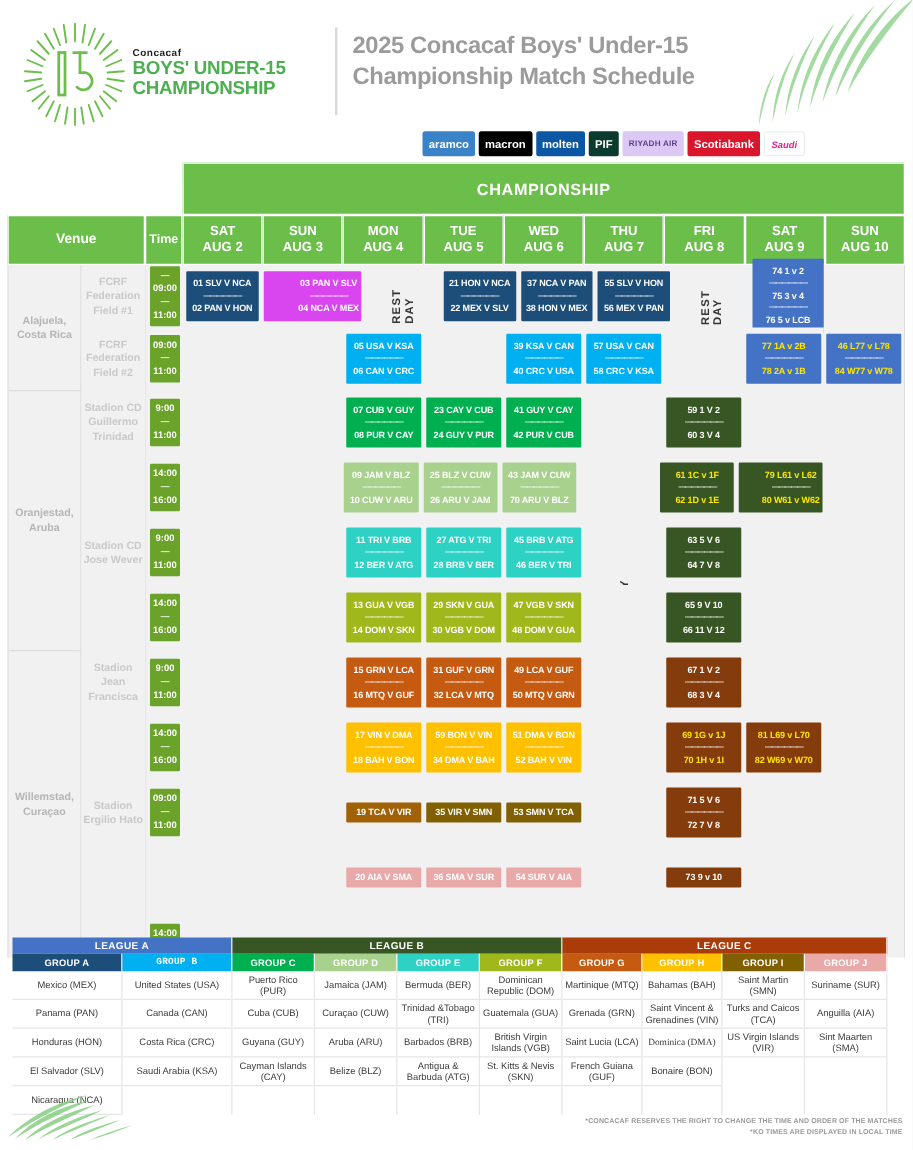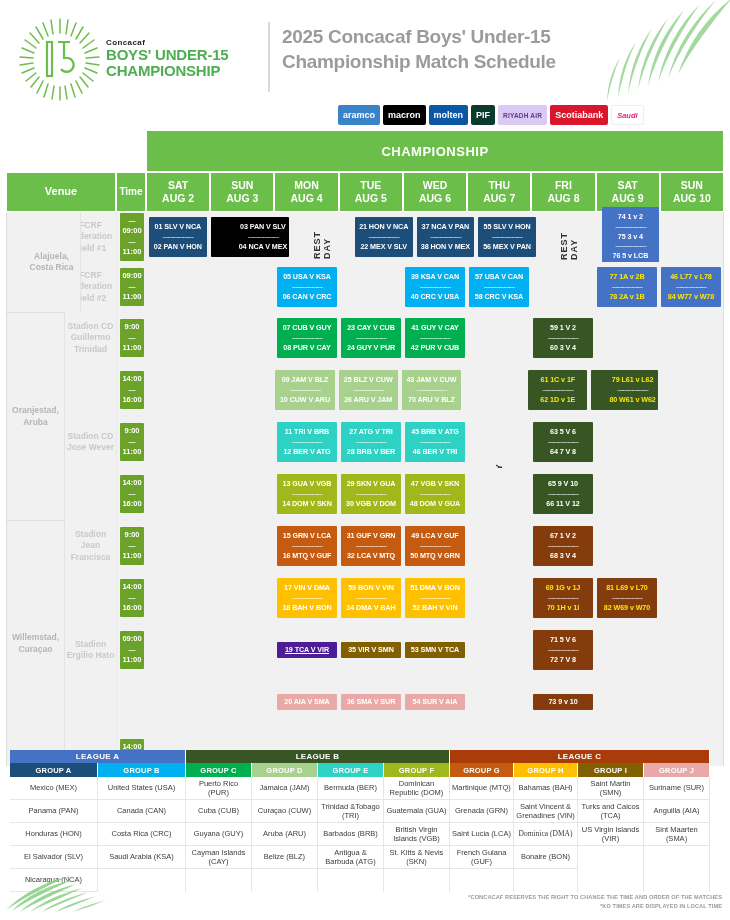--- a/index.html
+++ b/index.html
@@ -225,36 +225,36 @@
             <span class="dat">AUG 9</span>
           </div>
           <div class="hd hd-day">
             <span class="dow">SUN</span>
             <span class="dat">AUG 10</span>
           </div>
         </div>
     </div>
 
     <div class="grid" id="grid" style="position: relative;">
-        <div class="venue-city" style="height: 100px; position: absolute; left: 16px; top: 0px; border-top: none;">Alajuela, Costa Rica</div>
+        <div class="venue-city" style="height: 100px; position: absolute; left: 0px; top: 0px; border-top: none;">Alajuela, Costa Rica</div>
         <div class="grid-row" style="height: 50px;">
           <div style="width: 58px; flex: 0 0 58px;"></div>
           <div class="venue-field">FCRF Federation Field #1</div>
           <div class="time-col">
             <div class="time-chip"><span class="dash">—</span><span>09:00</span><span class="dash">—</span><span>11:00</span></div>
           </div>
           <div class="day-cell">
             <div class="match" style="background: rgb(29, 78, 121);">
               <span class="ln">01 SLV V NCA</span>
               <span class="sep">——————</span>
               <span class="ln">02 PAN V HON</span>
             </div>
           </div>
           <div class="day-cell">
-            <div class="match" style="background: #000000; padding-left: 28px;">
+            <div class="match" style="background: #d946ef; padding-left: 28px;">
               <span class="ln">03  PAN V SLV</span>
               <span class="sep">——————</span>
               <span class="ln">04  NCA V MEX</span>
             </div>
           </div>
           <div class="day-cell">
             <div class="restday" style="height: 44px;">REST DAY</div>
           </div>
           <div class="day-cell">
             <div class="match" style="background: rgb(29, 78, 121);">
@@ -595,21 +595,21 @@
         </div>
         <div class="grid-row" style="height: 52px;">
           <div style="width: 58px; flex: 0 0 58px;"></div>
           <div class="venue-field">Stadion Ergilio Hato</div>
           <div class="time-col">
             <div class="time-chip"><span>09:00</span><span class="dash">—</span><span>11:00</span></div>
           </div>
           <div class="day-cell"></div>
           <div class="day-cell"></div>
           <div class="day-cell">
-            <div class="match" style="background: #4c1d95; padding: 3px 6px; text-decoration: underline;">
+            <div class="match" style="background: #a16207; padding: 3px 6px;">
               <span class="ln">19   TCA V VIR</span>
             </div>
           </div>
           <div class="day-cell">
             <div class="match" style="background: rgb(128, 96, 0); padding: 3px 2px;">
               <span class="ln">35  VIR V SMN</span>
             </div>
           </div>
           <div class="day-cell">
             <div class="match" style="background: rgb(128, 96, 0); padding: 3px 2px;">
@@ -677,21 +677,21 @@
   </div>
 
   <div class="leagues">
     <div class="lg-band" id="lgbands">
         <div style="width: 176px; background: rgb(68, 114, 196);">LEAGUE A</div>
         <div style="width: 264px; background: rgb(55, 86, 35);">LEAGUE B</div>
         <div style="width: 260px; background: rgb(169, 60, 9);">LEAGUE C</div>
       </div>
     <div class="lg-groups" id="lggroups">
         <div style="width: 88px; background: rgb(29, 78, 121);">GROUP A</div>
-        <div style="width: 88px; background: rgb(0, 176, 240);">GROUP B</div>
+        <div style="width: 88px; background: rgb(0, 176, 240); font-family: Liberation Mono, monospace;">GROUP B</div>
         <div style="width: 66px; background: rgb(0, 176, 80);">GROUP C</div>
         <div style="width: 66px; background: rgb(169, 209, 142); color: rgb(255, 255, 255);">GROUP D</div>
         <div style="width: 66px; background: rgb(46, 210, 196); color: rgb(255, 255, 255);">GROUP E</div>
         <div style="width: 66px; background: rgb(160, 184, 28); color: rgb(255, 255, 255);">GROUP F</div>
         <div style="width: 64px; background: rgb(197, 90, 17);">GROUP G</div>
         <div style="width: 64px; background: rgb(255, 192, 0); color: rgb(255, 255, 255);">GROUP H</div>
         <div style="width: 66px; background: rgb(128, 96, 0);">GROUP I</div>
         <div style="width: 66px; background: rgb(234, 169, 169); color: rgb(255, 255, 255);">GROUP J</div>
       </div>
     <div class="lg-body" id="lgbody">

